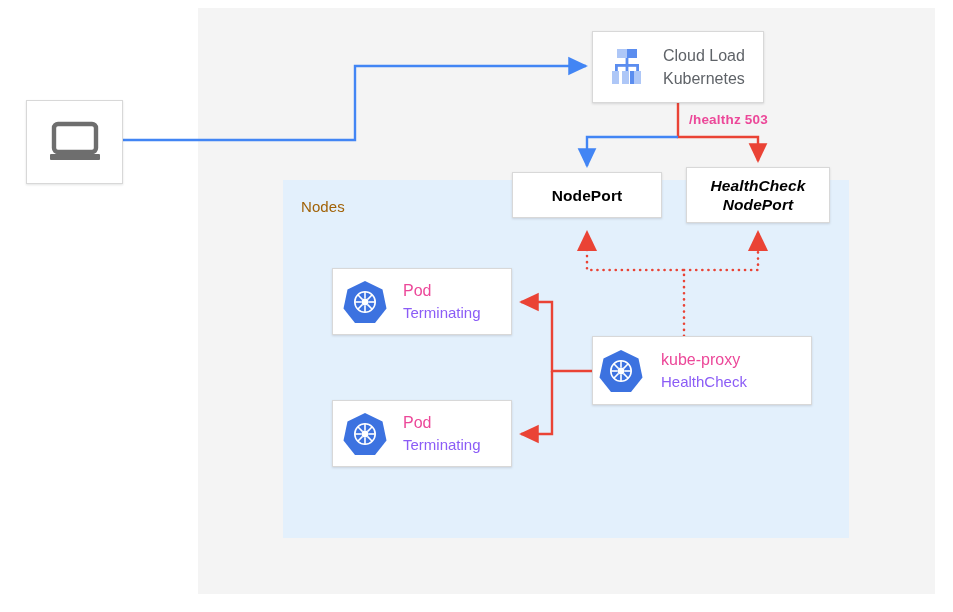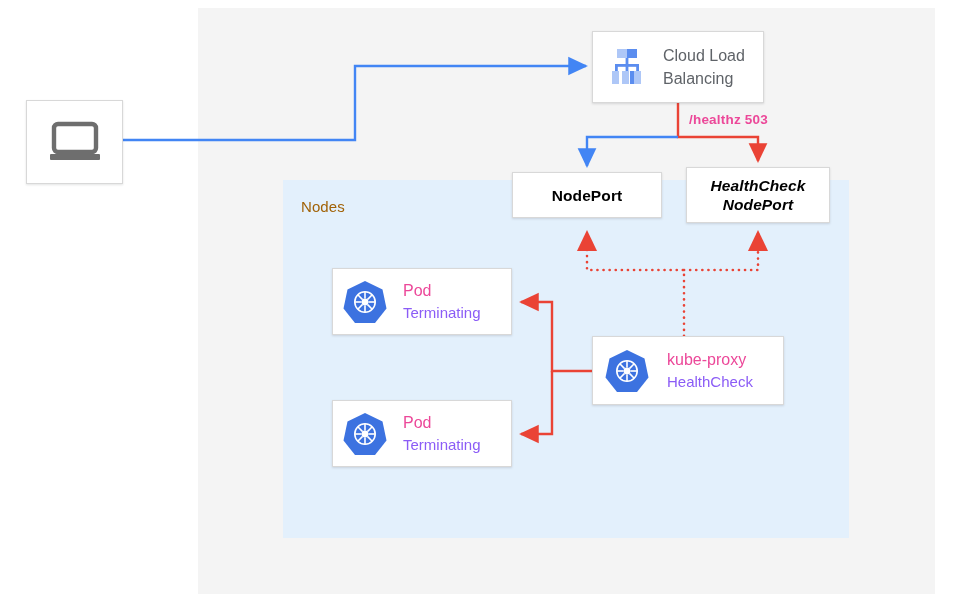--- a/index.html
+++ b/index.html
@@ -103,22 +103,22 @@
   }
   #pod-box-1 {
     left: 332px; top: 268px; width: 180px; height: 67px;
     padding-left: 8px;
   }
   #pod-box-2 {
     left: 332px; top: 400px; width: 180px; height: 67px;
     padding-left: 8px;
   }
   #kube-proxy-box {
-    left: 592px; top: 336px; width: 192px; height: 69px;
-    padding-left: 10px;
+    left: 592px; top: 336px; width: 220px; height: 69px;
+    padding-left: 4px;
   }
 
   .icon-slot {
     flex: 0 0 auto;
     display: flex;
     align-items: center;
     justify-content: center;
   }
   .healthz-label {
     position: absolute;
@@ -200,21 +200,21 @@
         <rect x="22.6" y="21" width="2.8" height="7" fill="#5b8def"></rect>
         <rect x="33.2" y="21" width="2.8" height="7" fill="#5b8def"></rect>
         <rect x="9" y="28" width="7" height="13" fill="#aec7f7"></rect>
         <rect x="19" y="28" width="7" height="13" fill="#aec7f7"></rect>
         <rect x="27" y="28" width="4" height="13" fill="#5b8def"></rect>
         <rect x="31" y="28" width="7" height="13" fill="#aec7f7"></rect>
       </svg>
     </span>
     <span class="card-text" style="margin-left:12px;">
       <span class="g1">Cloud Load</span>
-      <span class="g1">Balancing</span>
+      <span class="g1">Kubernetes</span>
     </span>
   </div>
 
   <div class="healthz-label">/healthz 503</div>
 
   <div class="card center" id="nodeport-box">
     <span class="card-title-strong">NodePort</span>
   </div>
 
   <div class="card center" id="hc-nodeport-box">

